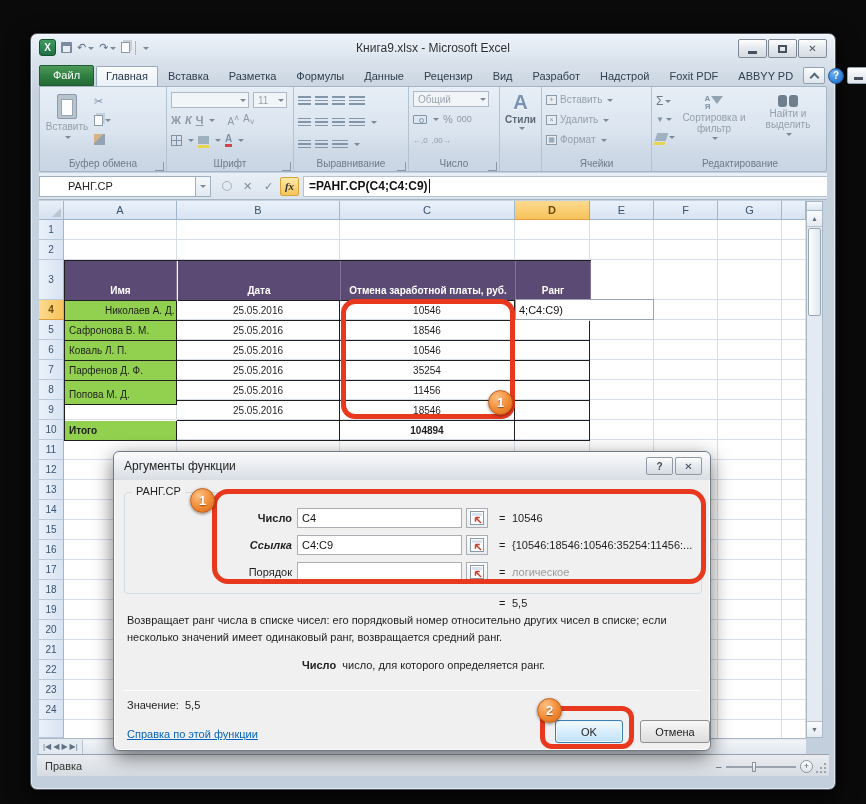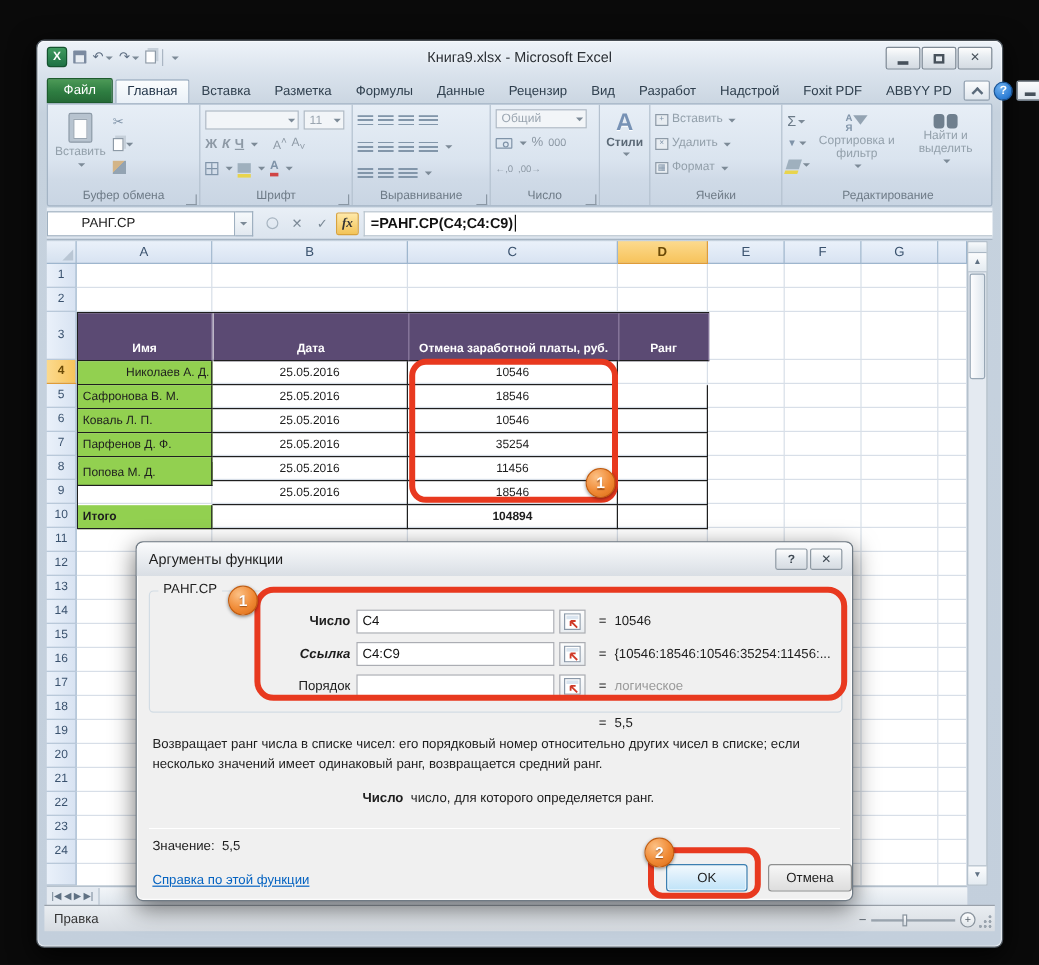--- a/index.html
+++ b/index.html
@@ -500,20 +500,23 @@
         <div class="tbl-cell tc-num" style="left: 276px; top: 161px; width: 175px; height: 20px;">11456</div>
         <div class="tbl-cell tc-num" style="left: 451px; top: 161px; width: 75px; height: 20px;"></div>
         <div class="tbl-cell tc-name" style="left: 1px; top: 165px; width: 112px; height: 20px;">Попова М. Д.</div>
         <div class="tbl-cell tc-num" style="left: 113px; top: 181px; width: 163px; height: 20px;">25.05.2016</div>
         <div class="tbl-cell tc-num" style="left: 276px; top: 181px; width: 175px; height: 20px;">18546</div>
         <div class="tbl-cell tc-num" style="left: 451px; top: 181px; width: 75px; height: 20px;"></div>
         <div class="tbl-cell tc-name" style="left: 1px; top: 201px; width: 112px; height: 20px; font-weight: bold;">Итого</div>
         <div class="tbl-cell tc-num" style="left: 113px; top: 201px; width: 163px; height: 20px;"></div>
         <div class="tbl-cell tc-num" style="left: 276px; top: 201px; width: 175px; height: 20px; font-weight: bold;">104894</div>
         <div class="tbl-cell tc-num" style="left: 451px; top: 201px; width: 75px; height: 20px;"></div>
+        <div class="editcell" id="editcell" style="left:451px;top:79px;width:139px;height:21px;">
+        <span>4;C4:C9)</span>
+      </div>
         <div class="ann" style="left:277px;top:79px;width:174px;height:120px;"></div>
         <div class="badge" style="left:424px;top:170px;">1</div>
       </div>
 
     <div class="vscroll">
       <div class="vsplit"></div>
       <div class="varrow">▲</div>
       <div class="vthumb"></div>
       <div class="varrow bot">▼</div>
     </div>

